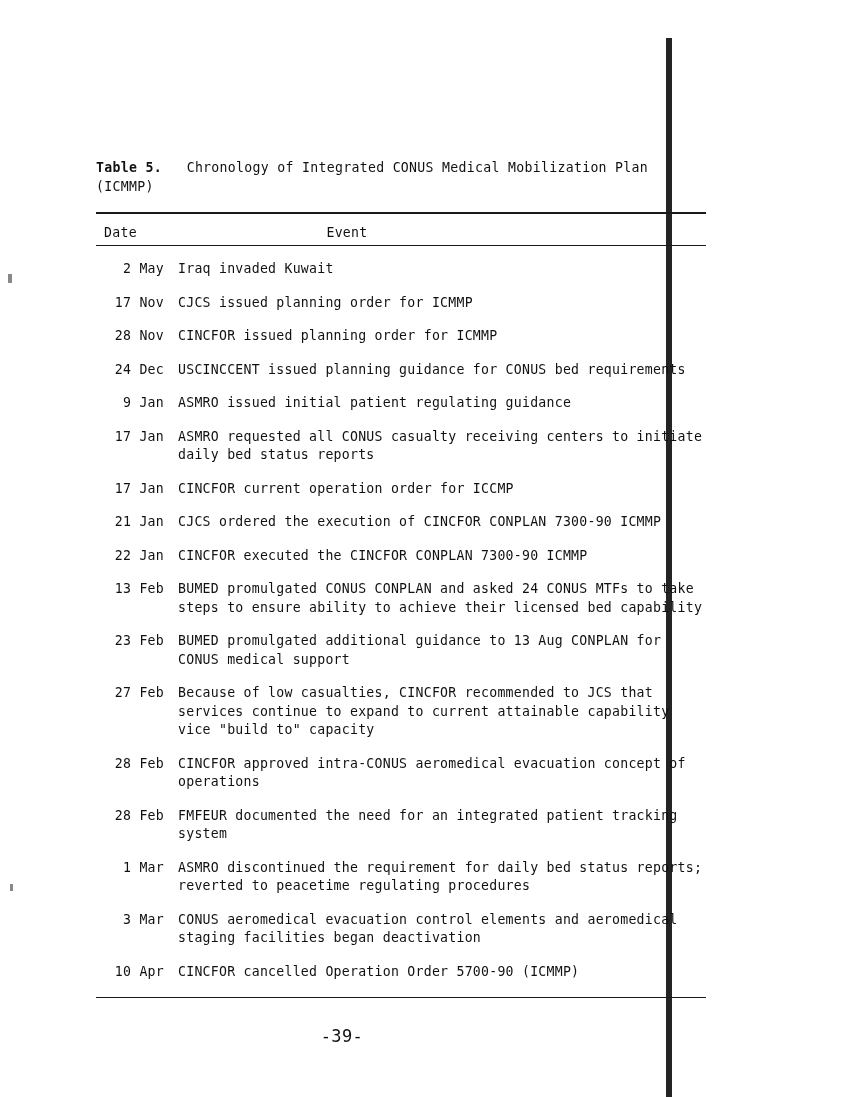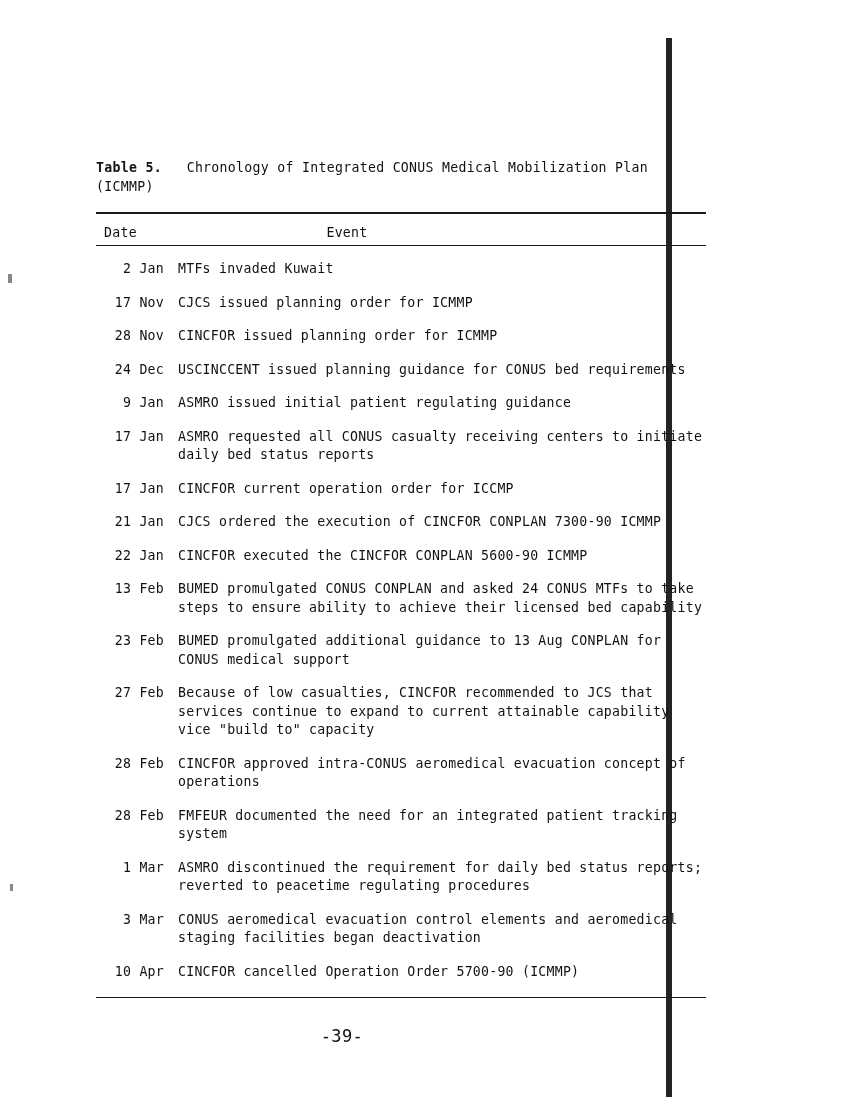--- a/index.html
+++ b/index.html
@@ -162,22 +162,22 @@
     <div class="head-row">
       <div class="head-date">Date</div>
       <div class="head-event">Event</div>
     </div>
 
     <div class="rule-thin"></div>
 
     <div class="rows">
 
       <div class="row">
-        <div class="cell-date">2 Jan</div>
-        <div class="cell-event">MTFs invaded Kuwait</div>
+        <div class="cell-date">2 May</div>
+        <div class="cell-event">Iraq invaded Kuwait</div>
       </div>
 
       <div class="row">
         <div class="cell-date">17 Nov</div>
         <div class="cell-event">CJCS issued planning order for ICMMP</div>
       </div>
 
       <div class="row">
         <div class="cell-date">28 Nov</div>
         <div class="cell-event">CINCFOR issued planning order for ICMMP</div>
@@ -203,21 +203,21 @@
         <div class="cell-event">CINCFOR current operation order for ICCMP</div>
       </div>
 
       <div class="row">
         <div class="cell-date">21 Jan</div>
         <div class="cell-event">CJCS ordered the execution of CINCFOR CONPLAN 7300-90 ICMMP</div>
       </div>
 
       <div class="row">
         <div class="cell-date">22 Jan</div>
-        <div class="cell-event">CINCFOR executed the CINCFOR CONPLAN 5600-90 ICMMP</div>
+        <div class="cell-event">CINCFOR executed the CINCFOR CONPLAN 7300-90 ICMMP</div>
       </div>
 
       <div class="row">
         <div class="cell-date">13 Feb</div>
         <div class="cell-event">BUMED promulgated CONUS CONPLAN and asked 24 CONUS MTFs to take steps to ensure ability to achieve their licensed bed capability</div>
       </div>
 
       <div class="row">
         <div class="cell-date">23 Feb</div>
         <div class="cell-event">BUMED promulgated additional guidance to 13 Aug CONPLAN for CONUS medical support</div>

